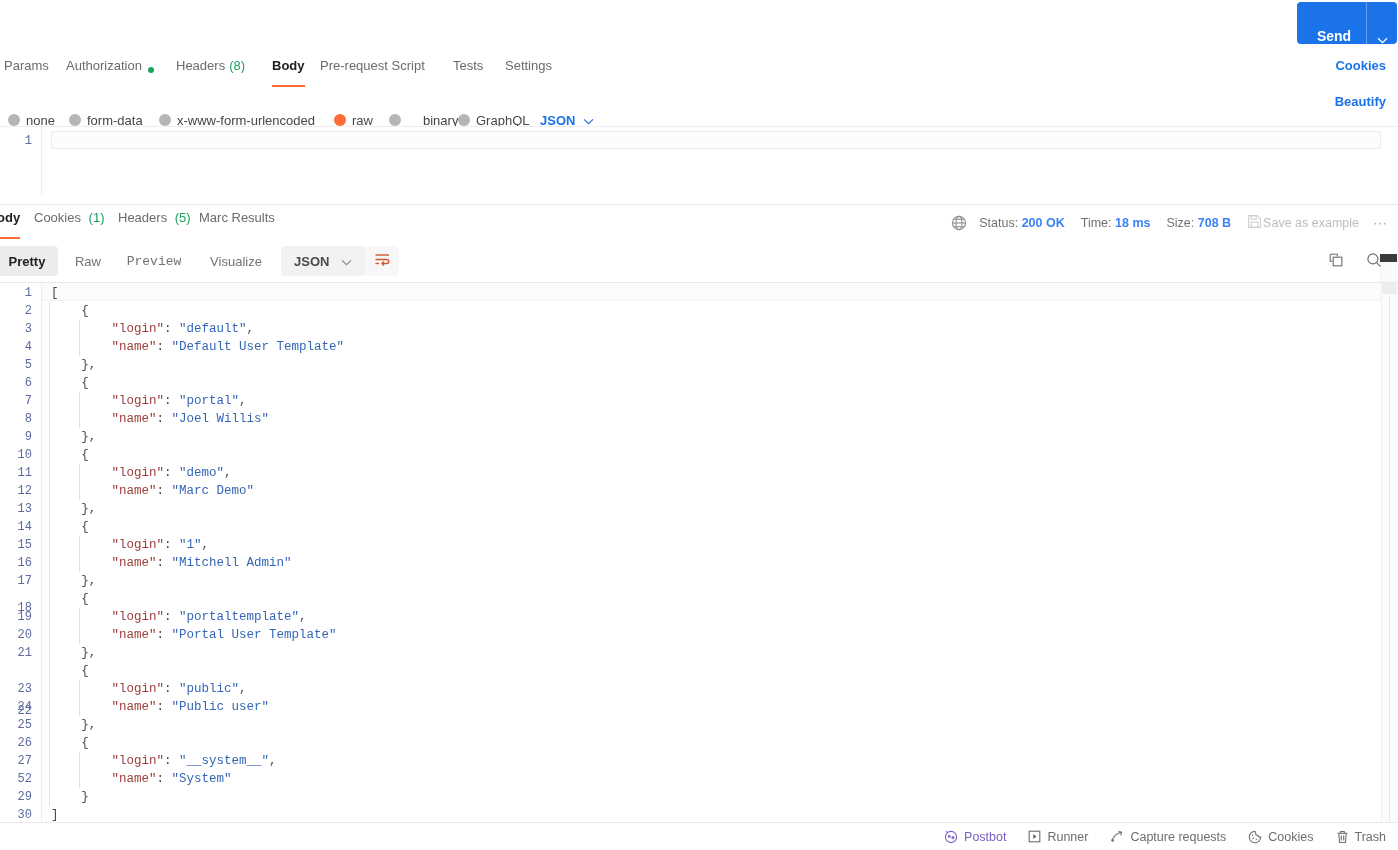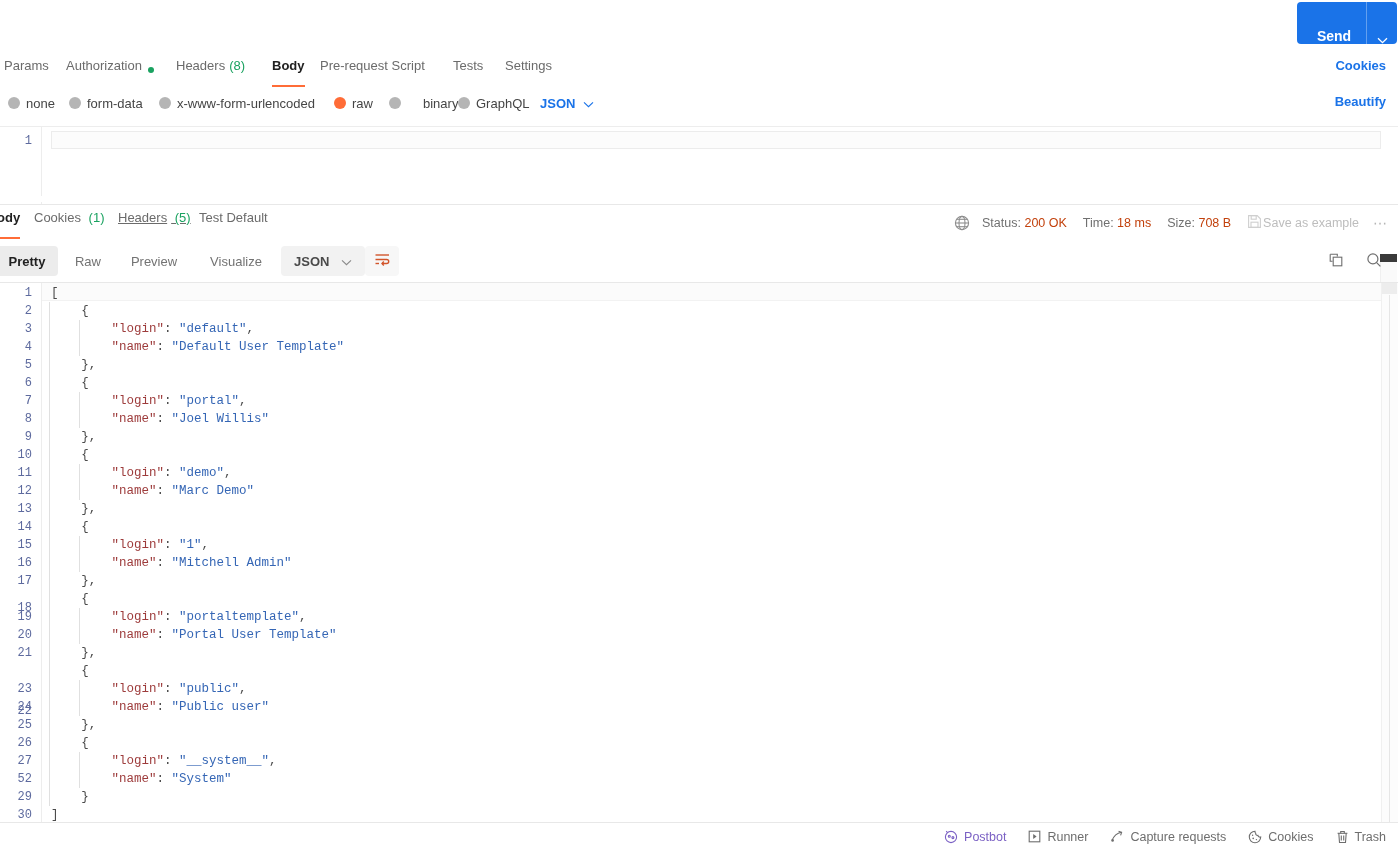--- a/index.html
+++ b/index.html
@@ -66,21 +66,21 @@
     background: #1aa260; margin-left: 6px; margin-bottom: 2px; align-self: center;
   }
   .tab-count { color: #1aa260; margin-left: 4px; }
   .cookies-link {
     position: absolute; right: 12px; top: 58px; color: #1a73e8; font-size: 13px;
     font-weight: bold;
   }
 
   
   .bodytype-row {
-    position: absolute; left: 0; top: 92px; width: 1190px; height: 24px;
+    position: absolute; left: 0; top: 109px; width: 1190px; height: 24px;
   }
   .bt-item {
     position: absolute; top: 0; height: 22px; display: flex; align-items: center; gap: 6px;
     font-size: 13px; color: #454545; white-space: nowrap;
   }
   .radio {
     width: 12px; height: 12px; border-radius: 50%; background: #b5b5b5; flex: none;
   }
   .radio.on { background: #ff6c37; }
   .json-select {
@@ -135,21 +135,21 @@
   .resp-tab.active { color: #212121; font-weight: bold; }
   .resp-tab .underline {
     position: absolute; left: 0; right: 0; bottom: -3px; height: 2.5px; background: #ff6c37;
   }
   .resp-meta {
     position: absolute; right: 0; top: 212px; height: 22px; display: flex;
     align-items: center; gap: 0; font-size: 12.5px; color: #707070;
   }
   .meta-globe { margin-right: 12px; color: #8e8e8e; display: flex; align-items: center; }
   .meta-item { margin-right: 16px; white-space: nowrap; }
-  .meta-val { color: #c2410c; font-weight: normal; }
+  .meta-val { color: #3b82f6; font-weight: bold; }
   .save-example {
     display: flex; align-items: center; gap: 1px; color: #bdbdbd; margin-right: 14px;
   }
   .dots { color: #b5b5b5; letter-spacing: 1px; font-size: 14px; margin-right: 10px; }
 
   
   .resp-toolbar {
     position: absolute; left: 0; top: 246px; width: 1398px; height: 34px;
   }
   .seg {
@@ -313,22 +313,22 @@
     <div class="req-scroll-track"></div>
     <div class="req-scroll-thumb"></div>
   </div>
   <div class="req-line-hl"></div>
   <div class="req-hscroll"></div>
 
   <div class="resp-divider"></div>
   <div class="resp-tabs" id="resp-tabs">
       <div class="resp-tab active" style="left: -3px;"><span>ody</span><span class="underline"></span></div>
       <div class="resp-tab" style="left: 34px;"><span>Cookies</span><span class="tab-count"> (1)</span></div>
-      <div class="resp-tab" style="left: 118px; text-decoration: underline;"><span>Headers</span><span class="tab-count"> (5)</span></div>
-      <div class="resp-tab" style="left: 199px;"><span>Test Default</span></div>
+      <div class="resp-tab" style="left: 118px;"><span>Headers</span><span class="tab-count"> (5)</span></div>
+      <div class="resp-tab" style="left: 199px;"><span>Marc Results</span></div>
     </div>
 
   <div class="resp-meta">
     <span class="meta-globe">
       <svg width="16" height="16" viewBox="0 0 16 16" fill="none" stroke="#8e8e8e" stroke-width="1.1">
         <circle cx="8" cy="8" r="6.6"></circle>
           <ellipse cx="8" cy="8" rx="3" ry="6.6"></ellipse>
         <line x1="1.5" y1="8" x2="14.5" y2="8"></line>
           <line x1="2.6" y1="4.3" x2="13.4" y2="4.3"></line>
         <line x1="2.6" y1="11.7" x2="13.4" y2="11.7"></line>
@@ -360,21 +360,21 @@
   </div>
 
   <div class="resp-toolbar">
     <div id="view-tabs">
         <div class="seg active" style="left: -4px; width: 62px;">
           <span>Pretty</span>
         </div>
         <div class="seg" style="left: 62px; width: 52px;">
           <span>Raw</span>
         </div>
-        <div class="seg" style="left: 115px; width: 78px;">
+        <div class="seg" style="left: 115px; width: 78px; font-family: Liberation Mono, monospace;">
           <span>Preview</span>
         </div>
         <div class="seg" style="left: 194px; width: 84px;">
           <span>Visualize</span>
         </div>
       </div>
     <div class="json-pill" style="left:281px;">
       <span>JSON</span>
       <span class="caret">
         <svg width="11" height="7" viewBox="0 0 11 7">

